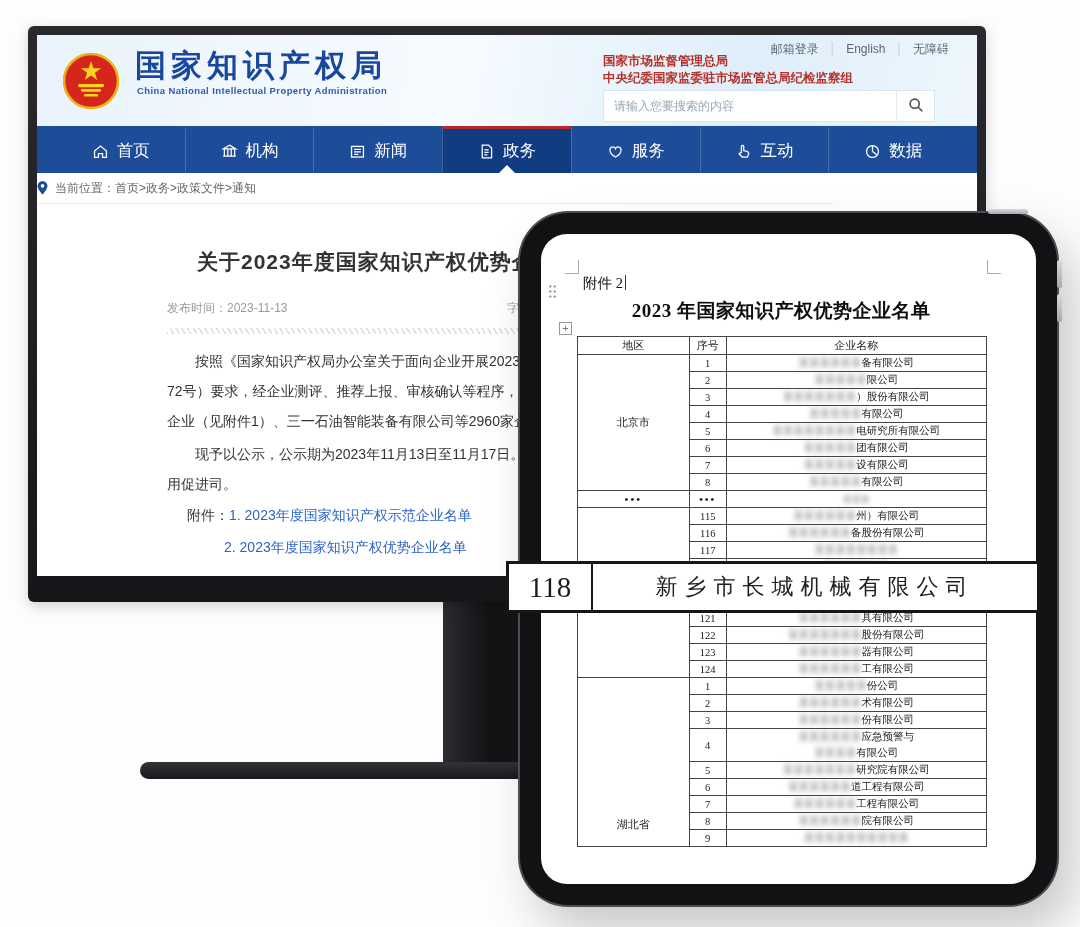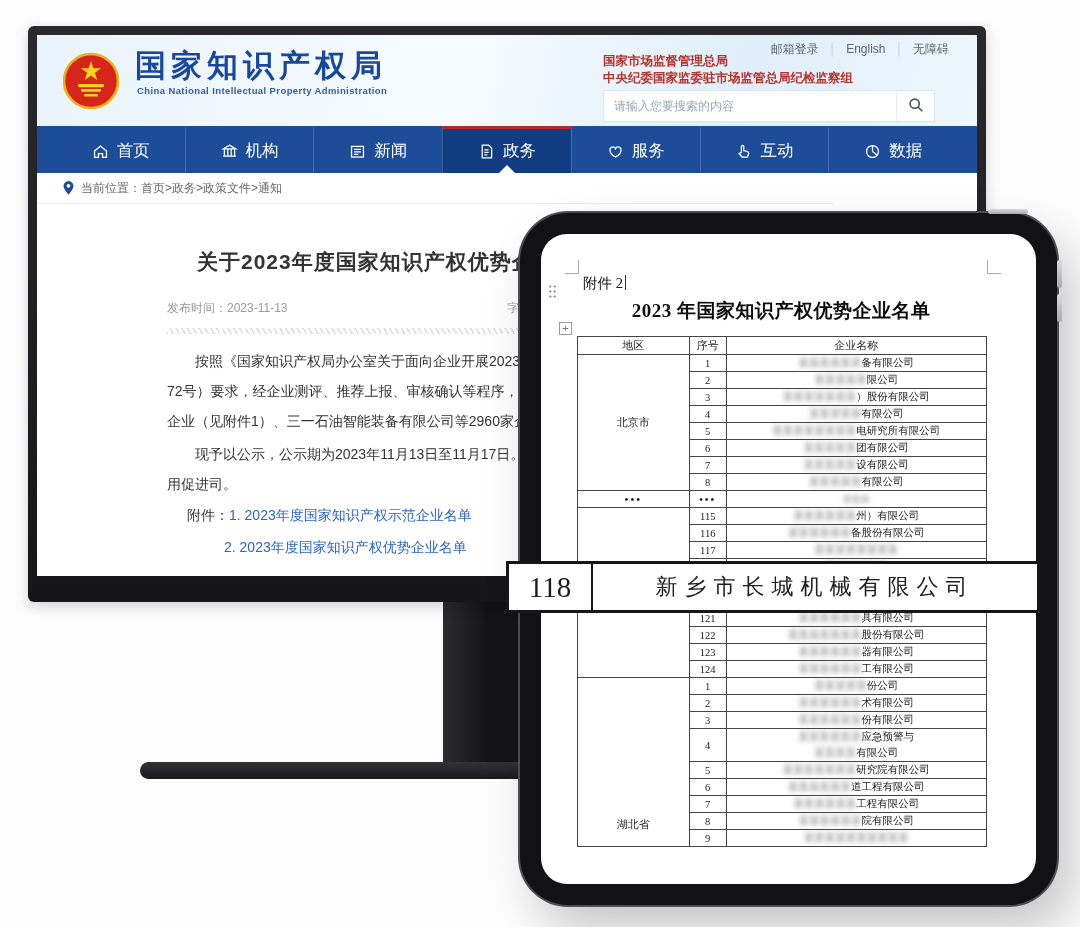--- a/index.html
+++ b/index.html
@@ -47,21 +47,21 @@
   .nav-item:first-child { border-left:none; }
   .nav-item.active { background:#123c82; border-top:3px solid #b5292c; }
   .nav-item.active::after { content:""; position:absolute; bottom:-0px; left:50%;
     transform:translateX(-50%); width:0; height:0; border-left:8px solid transparent;
     border-right:8px solid transparent; border-bottom:8px solid #fff; bottom:0; }
   .nav-icon { display:flex; align-items:center; }
   .nav-icon svg { width:17px; height:17px; stroke:#fff; fill:none; stroke-width:1.5; }
 
   
   #breadcrumb { position:absolute; left:0; top:138px; width:796px; height:31px; background:#fff;
-    border-bottom:1px solid #ededed; display:flex; align-items:center; padding-left:26px;
+    border-bottom:1px solid #ededed; display:flex; align-items:center; 
     font-size:12px; color:#666; gap:7px; }
   #pin-icon svg { width:11px; height:14px; display:block; }
 
   
   #article { position:absolute; left:0; top:169px; width:940px; height:372px; background:#fff; }
   #article-title { position:absolute; left:160px; top:44px; font-size:21px; font-weight:bold;
     color:#333; letter-spacing:1px; white-space:nowrap; }
   #article-meta { position:absolute; left:130px; top:96px; font-size:12px; color:#999; }
   #article-meta-right { position:absolute; left:470px; top:96px; font-size:12px; color:#999; }
   #hatch { position:absolute; left:130px; top:124px; width:700px; height:6px;

